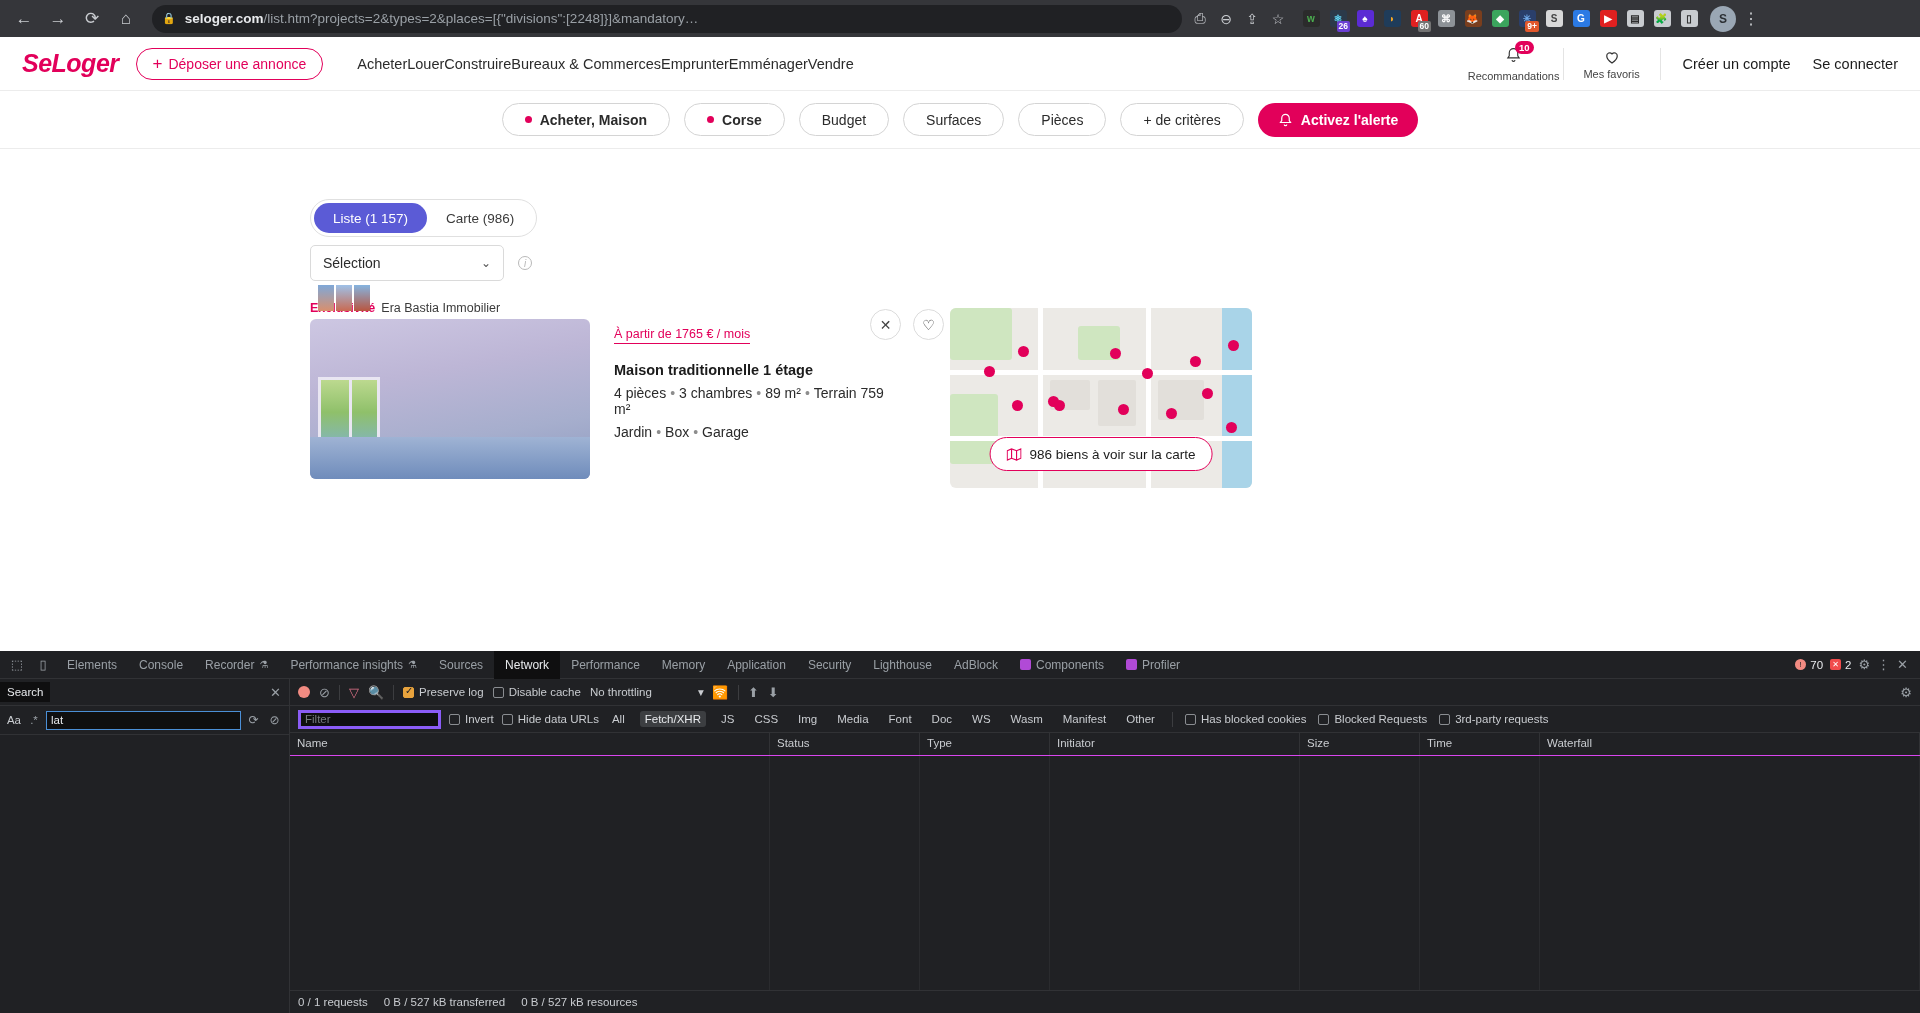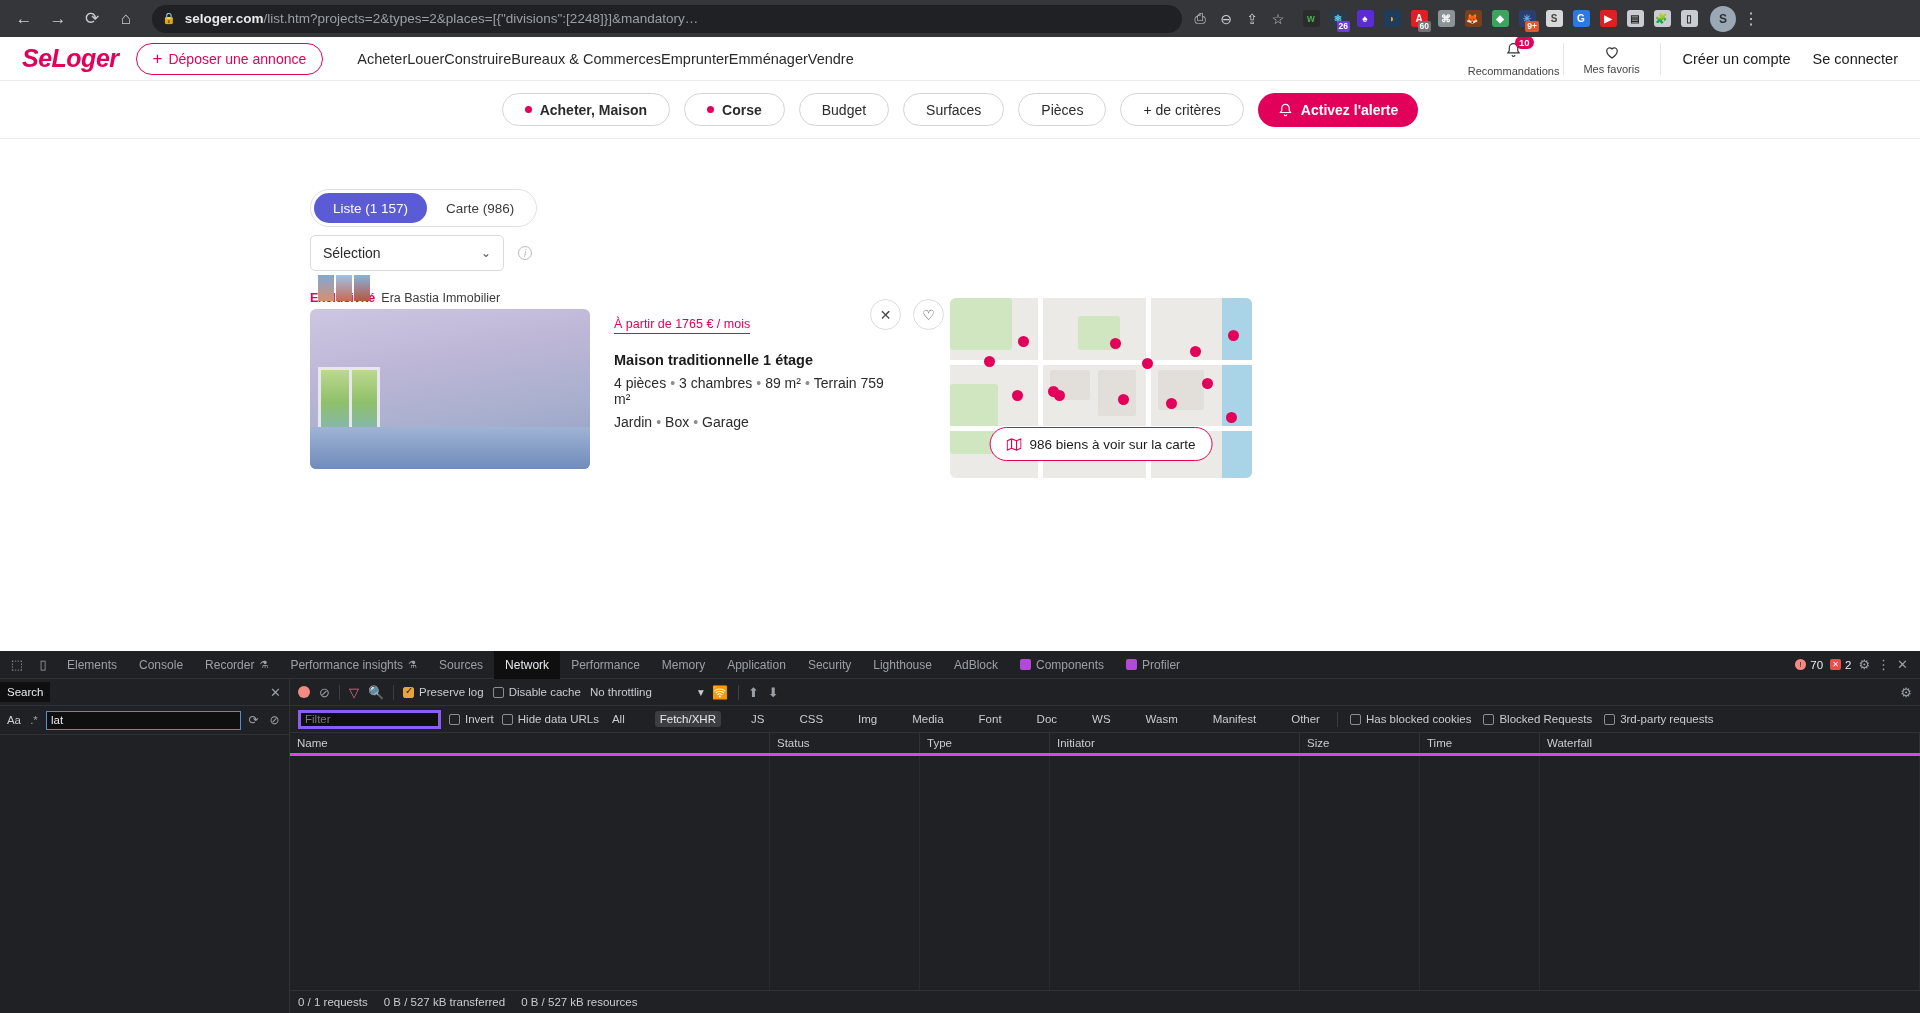--- a/index.html
+++ b/index.html
@@ -49,21 +49,21 @@
   .avatar-btn {
     width: 26px; height: 26px; border-radius: 50%; background: #9aa7b4;
     color: #2b2f33; font-size: 12px; font-weight: 600;
     display: flex; align-items: center; justify-content: center; margin-left: 6px; flex:none;
   }
   .kebab { width: 26px; color: #c9ccd0; text-align:center; font-size: 16px; flex:none;}
 
   
   .page { height: 498px; background: #fff; overflow: hidden; position: relative; }
   .sl-header {
-    height: 44px; display: flex; align-items: center; padding: 0 22px;
+    height: 54px; display: flex; align-items: center; padding: 0 22px;
     border-bottom: 1px solid #ececec;
   }
   .sl-logo { font-size: 25px; font-weight: 800; color: #e2005a; font-style: italic; letter-spacing: -0.5px; }
   .deposer {
     margin-left: 17px; border: 1px solid #e2005a; color: #e2005a; border-radius: 20px;
     height: 32px; padding: 0 16px; display: flex; align-items: center; gap: 6px;
     font-size: 14px; white-space: nowrap;
   }
   .deposer .plus { font-size: 17px; font-weight: 300; }
   .sl-nav { display: flex; align-items: center; margin-left: 34px; }
@@ -236,21 +236,21 @@
   .throttle { font-size: 11.5px; color: #c9ccd0; display: flex; align-items: center; gap: 6px; }
 
   .net-filterbar { height: 27px; display: flex; align-items: center; gap: 8px; padding: 0 8px;
                    border-bottom: 1px solid #313235; }
   .filt-input { width: 143px; height: 19px; background: #0f0f10; border: 3px solid #8b5cf6;
                 color: #777b80; font-size: 11.5px; padding: 0 4px; display: flex; align-items: center; }
   .ftype { font-size: 11.5px; color: #c9ccd0; padding: 2px 5px; border-radius: 3px; white-space: nowrap; }
   .ftype.on { background: #3c3e41; color: #e8eaed; }
 
   .net-table { flex: 1; display: flex; flex-direction: column; }
-  .th-row { height: 23px; display: flex; border-bottom: 3px solid #d946ef; }
+  .th-row { height: 23px; display: flex; border-bottom: 1px solid #d946ef; }
   .th { font-size: 11.5px; color: #c9ccd0; padding: 4px 7px; border-right: 1px solid #313235; }
   .tbody { flex: 1; display: flex; }
   .tcol { border-right: 1px solid #2a2b2e; height: 100%; }
   .net-status { height: 23px; display: flex; align-items: center; gap: 0; border-top: 1px solid #313235;
                 padding-left: 8px; }
   .st-item { font-size: 11.5px; color: #c9ccd0; padding-right: 16px; }
 </style>
 </head>
 <body>
 
@@ -601,21 +601,21 @@
       <div class="net-filterbar">
         <span class="filt-input" title="Filter">Filter</span>
         <span class="lblchk">
           <span class="cb"></span>
           <span>Invert</span>
         </span>
         <span class="lblchk">
           <span class="cb"></span>
           <span>Hide data URLs</span>
         </span>
-        <span id="type-filters" style="display:flex;align-items:center;gap:25px">
+        <span id="type-filters" style="display:flex;align-items:center;gap:10px">
             <span class="ftype">All</span>
             <span class="ftype on">Fetch/XHR</span>
             <span class="ftype">JS</span>
             <span class="ftype">CSS</span>
             <span class="ftype">Img</span>
             <span class="ftype">Media</span>
             <span class="ftype">Font</span>
             <span class="ftype">Doc</span>
             <span class="ftype">WS</span>
             <span class="ftype">Wasm</span>

